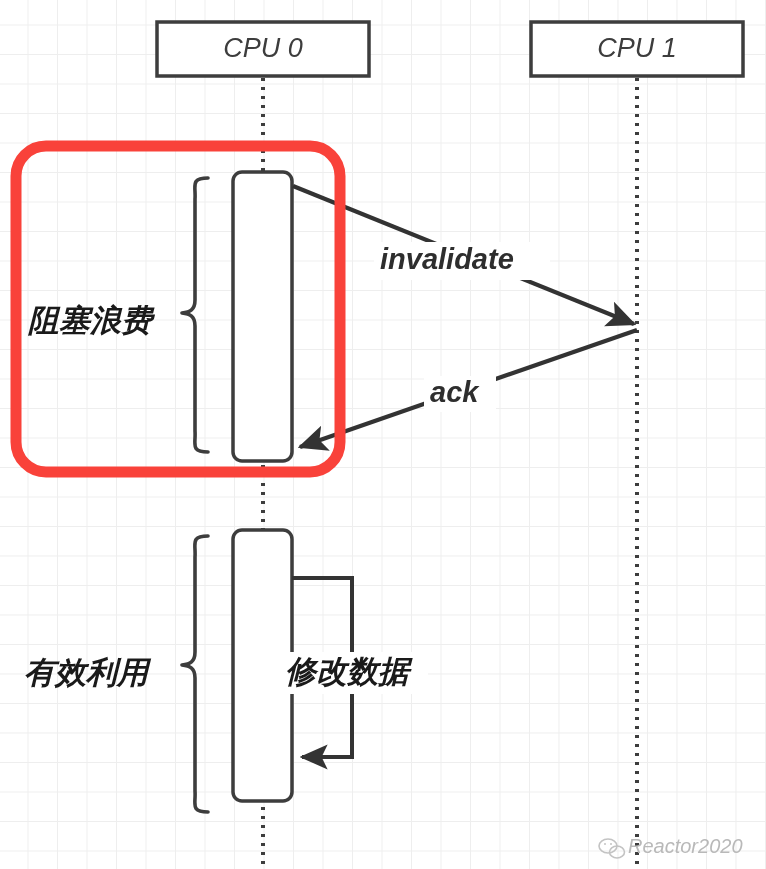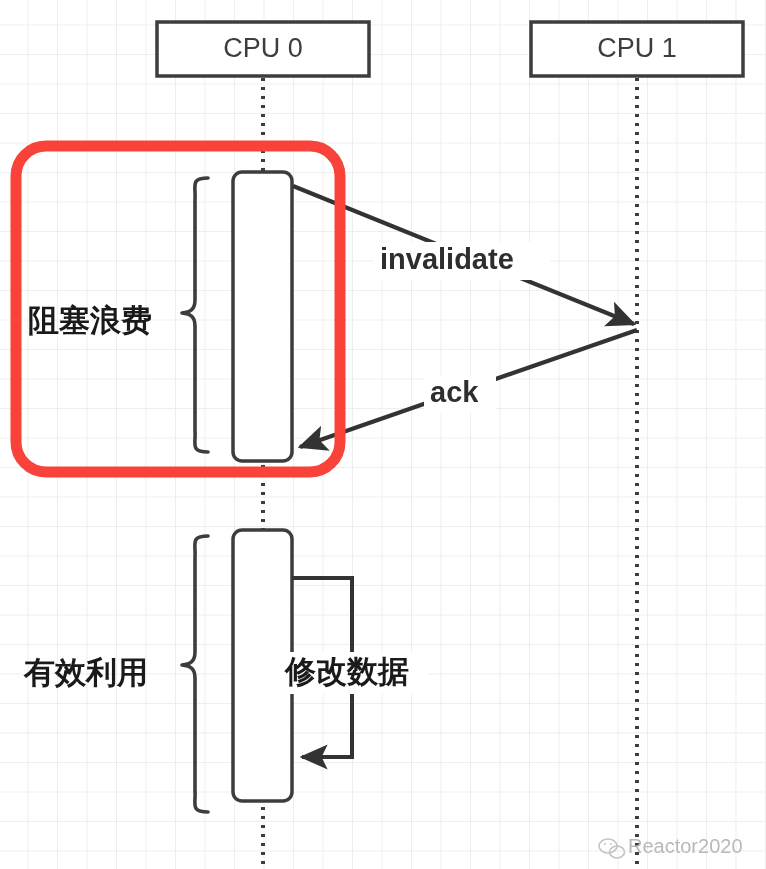--- a/index.html
+++ b/index.html
@@ -13,20 +13,21 @@
     width: 766px;
     height: 869px;
     background-color: #ffffff;
     background-image:
       linear-gradient(to right, #eeeeee 1px, transparent 1px),
       linear-gradient(to bottom, #eeeeee 1px, transparent 1px);
     background-size: 29.5px 29.5px;
     background-position: -2px -5px;
     overflow: hidden;
     font-family: "Liberation Sans", "DejaVu Sans", sans-serif;
+    font-style: italic;
   }
   #diagram-svg {
     position: absolute;
     left: 0;
     top: 0;
     width: 766px;
     height: 869px;
   }
   .lifeline-title {
     font-size: 27px;

